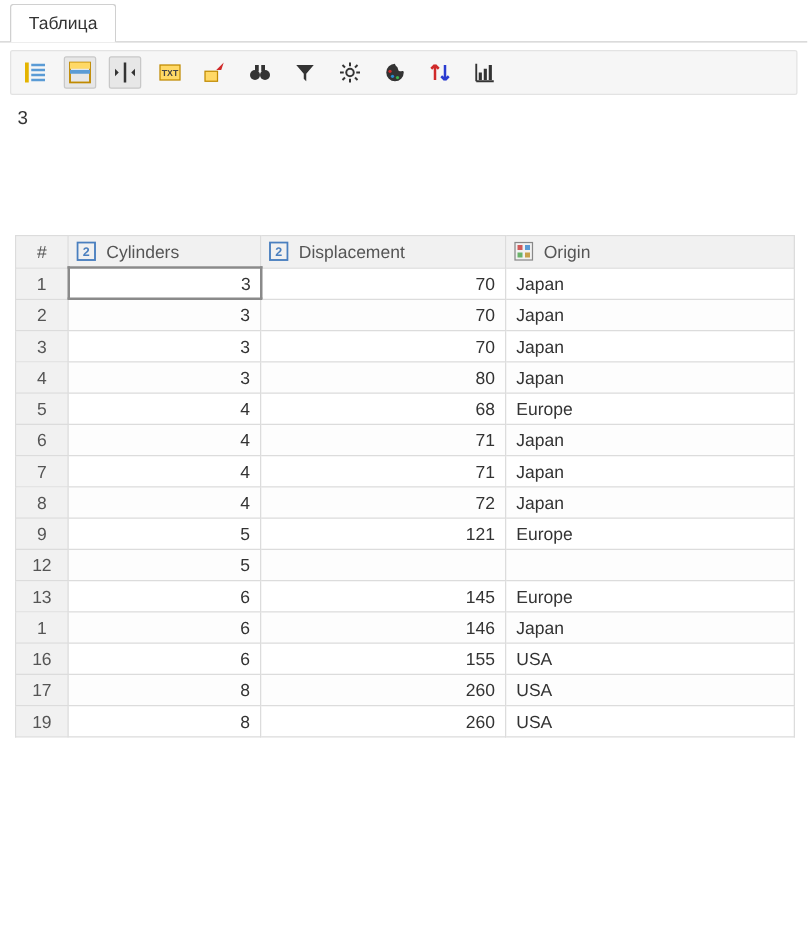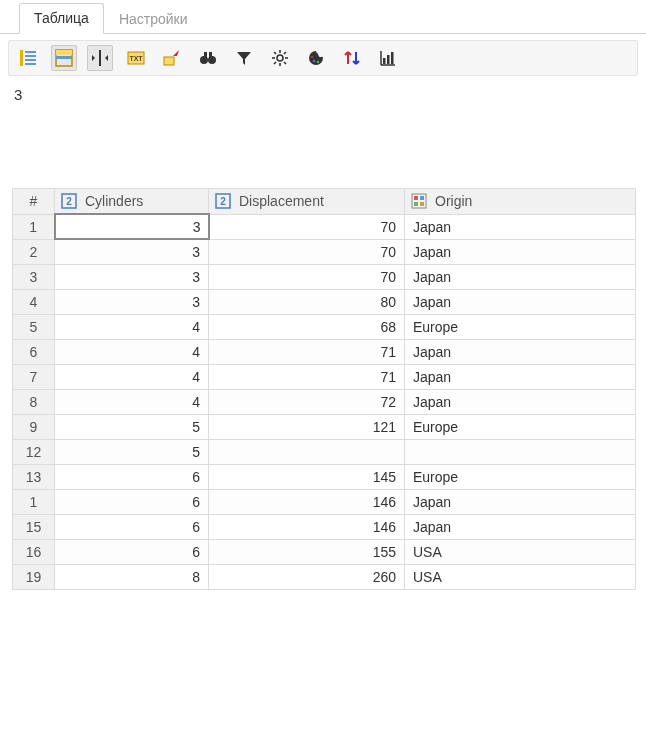--- a/index.html
+++ b/index.html
@@ -10,21 +10,21 @@
     color: #333;
     background: #fff;
     width: 646px;
   }
   .page { width: 646px; padding: 0; }
   
   .tabs {
     display: flex;
     align-items: flex-end;
     border-bottom: 1px solid #d0d0d0;
-    padding: 2px 8px 0 19px;
+    padding: 2px 8px 0 8px;
     gap: 0;
   }
   .tab {
     padding: 6px 14px 7px 14px;
     color: #9a9a9a;
     cursor: pointer;
     position: relative;
     top: 1px;
     border: 1px solid transparent;
     border-bottom: none;
@@ -101,21 +101,20 @@
   tbody tr:nth-child(even) td:not(.rownum) { background: #fdfdfd; }
   tbody tr:nth-child(odd)  td:not(.rownum) { background: #ffffff; }
 </style>
 </head>
 <body>
 
 <div class="page">
 
   <div class="tabs">
     <div class="tab active">Таблица</div>
-    <div class="tab">Настройки</div>
   </div>
 
   <div class="toolbar-wrap">
     <div class="toolbar">
       <div class="tbtn">
         <svg viewBox="0 0 18 18">
             <rect x="1" y="1" width="3" height="16" fill="#e4b400"></rect>
             <rect x="6" y="2" width="11" height="2" fill="#5a9bd5"></rect>
             <rect x="6" y="6" width="11" height="2" fill="#5a9bd5"></rect>
             <rect x="6" y="10" width="11" height="2" fill="#5a9bd5"></rect>
@@ -314,32 +313,32 @@
             <td class="num">145</td>
             <td class="txt">Europe</td>
           </tr>
           <tr>
             <td class="rownum">1</td>
             <td class="num">6</td>
             <td class="num">146</td>
             <td class="txt">Japan</td>
           </tr>
           <tr>
-            <td class="rownum">15</td>
-            <td class="num">6</td>
-            <td class="num">146</td>
-            <td class="txt">Japan</td>
-          </tr>
-          <tr>
             <td class="rownum">16</td>
             <td class="num">6</td>
             <td class="num">155</td>
             <td class="txt">USA</td>
           </tr>
           <tr>
+            <td class="rownum">17</td>
+            <td class="num">8</td>
+            <td class="num">260</td>
+            <td class="txt">USA</td>
+          </tr>
+          <tr>
             <td class="rownum">19</td>
             <td class="num">8</td>
             <td class="num">260</td>
             <td class="txt">USA</td>
           </tr>
         </tbody>
     </table>
   </div>
 
 </div>

